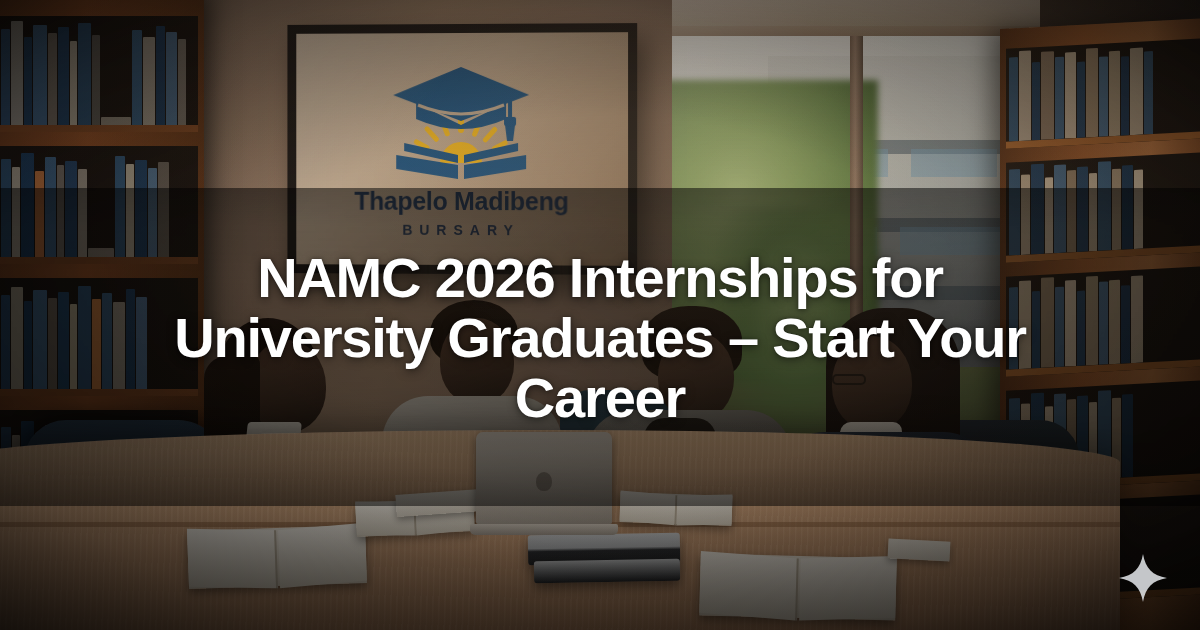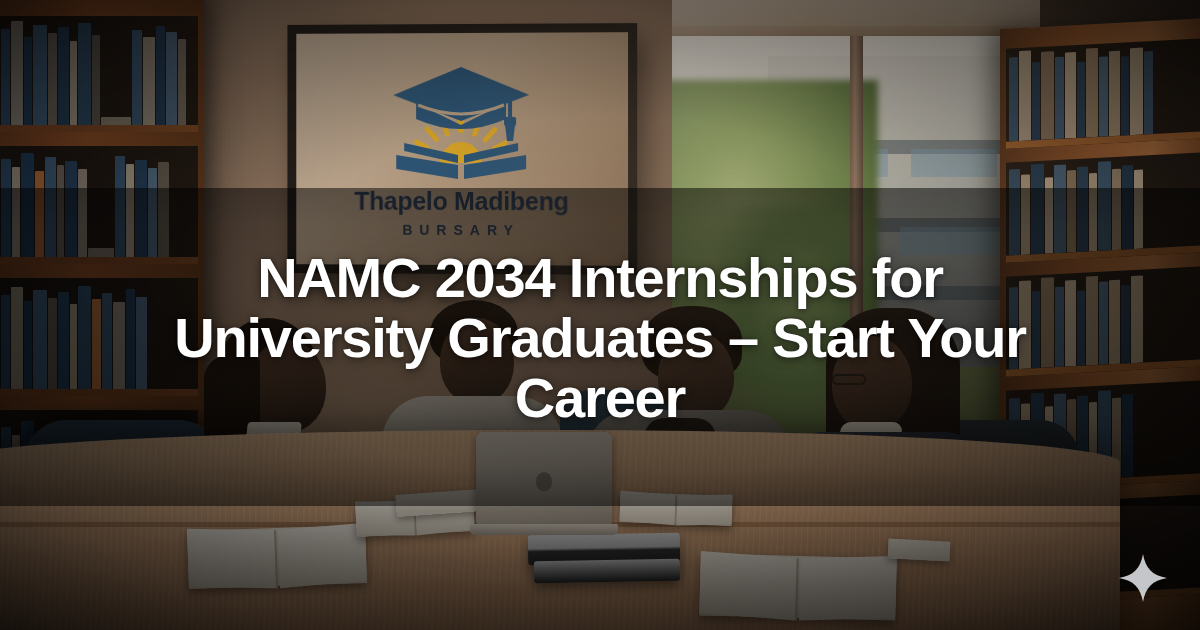--- a/index.html
+++ b/index.html
@@ -565,19 +565,19 @@
     <div class="laptop-base"></div>
   </div>
 
   <div class="warm"></div>
   <div class="grade"></div>
   <div class="vignette"></div>
 
   <div class="scrim"></div>
   <div class="scrim-feather"></div>
 
-  <h1 class="headline">NAMC 2034 Internships for University Graduates – Start Your Career</h1>
+  <h1 class="headline">NAMC 2026 Internships for University Graduates – Start Your Career</h1>
 
   <svg class="sparkle" viewBox="0 0 48 48">
     <path d="M24 0 C26.5 14.5 33.5 21.5 48 24 C33.5 26.5 26.5 33.5 24 48 C21.5 33.5 14.5 26.5 0 24 C14.5 21.5 21.5 14.5 24 0 Z" fill="rgba(238,242,245,0.82)"></path>
   </svg>
 
 </div>
 
 </body></html>

